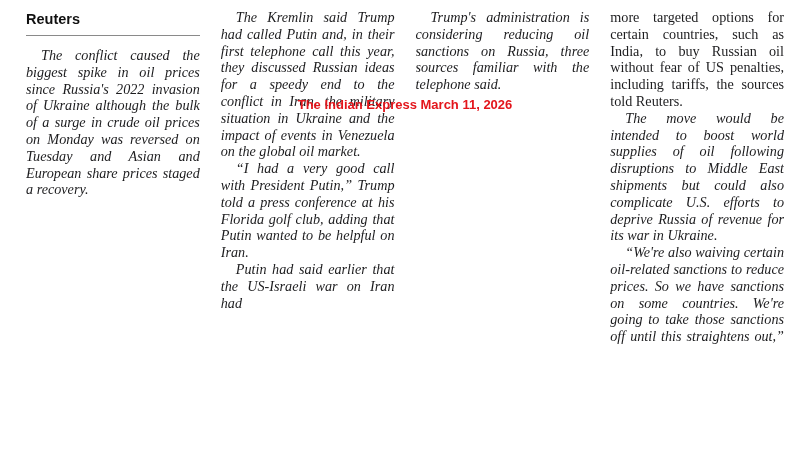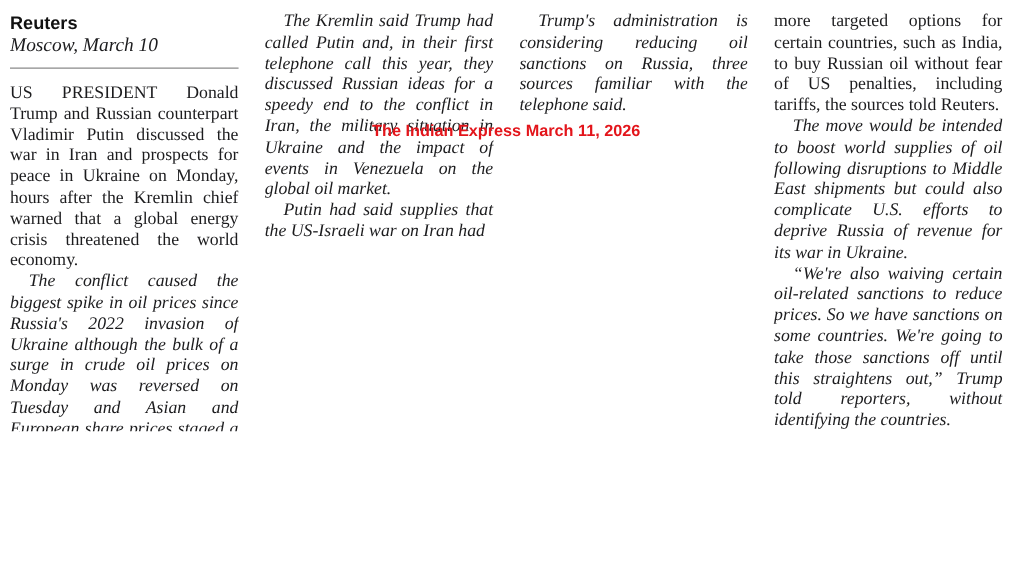--- a/index.html
+++ b/index.html
@@ -37,21 +37,21 @@
     font-weight:700;
     font-size:13px;
     white-space:nowrap;
     color:#e3151b;
     z-index:5;
   }
   .columns{
     display:grid;
     grid-template-columns:repeat(4,1fr);
     column-gap:21px;
-    padding:0 8px;
+    padding:0 26px;
     margin-top:9px;
     height:336px;
   }
   .col{overflow:hidden;}
   .byline{
     font-family:"Liberation Sans", sans-serif;
     font-weight:700;
     font-size:14.5px;
     line-height:16px;
     color:#111;
@@ -86,29 +86,28 @@
 
 <div class="page">
 
 
   <div class="watermark">The Indian Express March 11, 2026</div>
 
   <div class="columns">
 
     <div class="col">
       <div class="byline">Reuters</div>
-      <div class="dateline">Moscow, March 10</div>
       <hr class="rule">
-      <p class="para">US PRESIDENT Donald Trump and Russian counterpart Vladimir Putin discussed the war in Iran and prospects for peace in Ukraine on Monday, hours after the Kremlin chief warned that a global energy crisis threatened the world economy.</p>
       <p class="para indent">The conflict caused the biggest spike in oil prices since Russia's 2022 invasion of Ukraine although the bulk of a surge in crude oil prices on Monday was reversed on Tuesday and Asian and European share prices staged a recovery.</p>
     </div>
 
     <div class="col">
       <p class="para indent">The Kremlin said Trump had called Putin and, in their first telephone call this year, they discussed Russian ideas for a speedy end to the conflict in Iran, the military situation in Ukraine and the impact of events in Venezuela on the global oil market.</p>
-      <p class="para indent">Putin had said supplies that the US-Israeli war on Iran had</p>
+      <p class="para indent">“I had a very good call with President Putin,” Trump told a press conference at his Florida golf club, adding that Putin wanted to be helpful on Iran.</p>
+      <p class="para indent">Putin had said earlier that the US-Israeli war on Iran had</p>
     </div>
 
     <div class="col">
       <p class="para indent">Trump's administration is considering reducing oil sanctions on Russia, three sources familiar with the telephone said.</p>
     </div>
 
     <div class="col">
       <p class="para">more targeted options for certain countries, such as India, to buy Russian oil without fear of US penalties, including tariffs, the sources told Reuters.</p>
       <p class="para indent">The move would be intended to boost world supplies of oil following disruptions to Middle East shipments but could also complicate U.S. efforts to deprive Russia of revenue for its war in Ukraine.</p>
       <p class="para indent">“We're also waiving certain oil-related sanctions to reduce prices. So we have sanctions on some countries. We're going to take those sanctions off until this straightens out,” Trump told reporters, without identifying the countries.</p>

